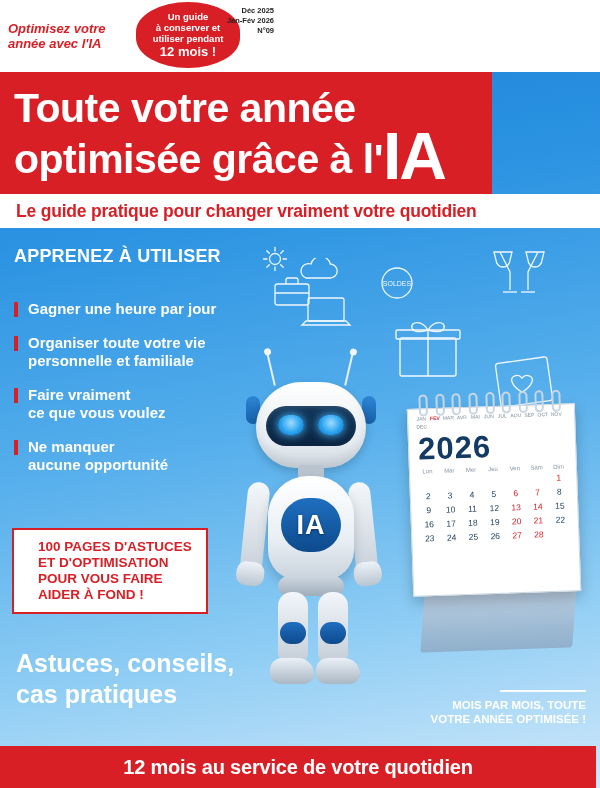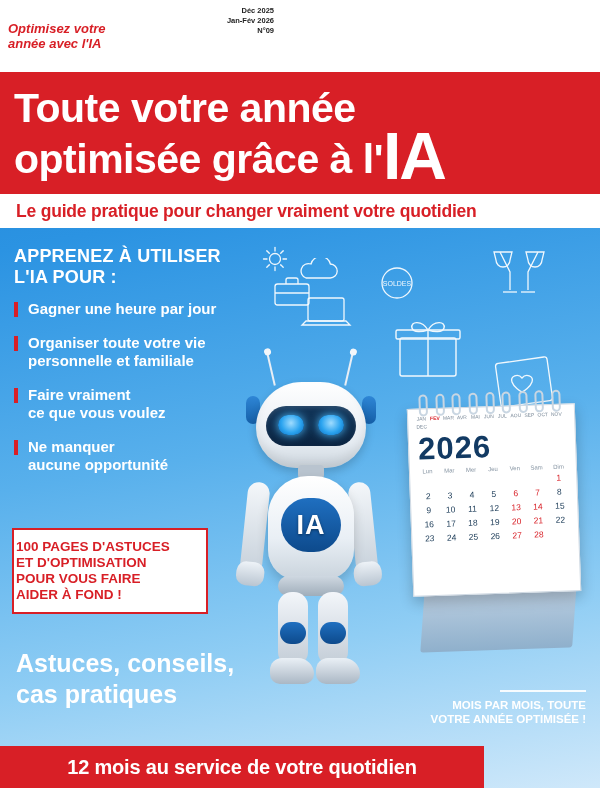--- a/index.html
+++ b/index.html
@@ -55,21 +55,21 @@
   .burst .big { font-size: 13px; line-height: 15px; }
   .issue {
     position: absolute; top: 6px; right: 4px;
     text-align: right;
     font-size: 7.5px; line-height: 10px; color: #222;
     font-weight: 700;
   }
 
   
   .headband {
-    position: absolute; top: 72px; left: 0; width: 600px; height: 156px;
+    position: absolute; top: 72px; left: 0; width: 492px; height: 156px;
     background: #d81f26;
     color: #ffffff;
     padding: 12px 14px 0 14px;
   }
   .head-l1, .head-l2 {
     font-weight: 700;
     font-size: 41px;
     line-height: 48px;
     letter-spacing: -0.5px;
     white-space: nowrap;
@@ -119,21 +119,21 @@
     width: 4px; height: 15px;
     background: #d81f26;
   }
 
   
   .callout {
     position: absolute; top: 528px; left: 12px;
     width: 196px;
     background: #ffffff;
     border: 2px solid #d81f26;
-    padding: 9px 10px 9px 2px;
+    padding: 9px 10px 9px 24px;
   }
   .callout p {
     color: #d81f26; font-weight: 700; font-size: 13.5px; line-height: 16px;
     text-transform: uppercase;
   }
 
   
   .tagline {
     position: absolute; top: 648px; left: 16px;
     color: #ffffff; font-weight: 700; font-size: 25px; line-height: 31px;
@@ -145,21 +145,21 @@
     text-align: right;
     color: #ffffff; font-weight: 700; font-size: 11.5px; line-height: 14px;
   }
   .rightnote .rule {
     width: 86px; height: 2px; background: #ffffff; margin: 0 0 6px auto;
     opacity: .9;
   }
 
   
   .footbar {
-    position: absolute; left: 0; bottom: 0; width: 484px; height: 42px;
+    position: absolute; left: 0; bottom: 0; width: 596px; height: 42px;
     background: #d81f26;
     display: flex; align-items: center; justify-content: center;
   }
   .footbar span {
     color: #ffffff; font-weight: 700; font-size: 20px; letter-spacing: -0.2px;
   }
 
   
   .robot { position: absolute; left: 232px; top: 352px; width: 190px; height: 340px; }
   .r-ant { position: absolute; width: 2px; height: 34px; background: #e8eef5; top: 0; }
@@ -268,20 +268,26 @@
   .doodle svg { display: block; }
 </style>
 </head>
 <body>
 
 <div class="cover">
 
   <div class="masthead">
     <div class="mh-left">Optimisez votre année avec l'IA</div>
     <div class="mh-right">
+      <div class="burst">
+        <div>Un guide</div>
+        <div>à conserver et</div>
+        <div>utiliser pendant</div>
+        <div class="big">12 mois !</div>
+      </div>
       <div class="issue">
         <div>Déc 2025</div>
         <div>Jan-Fév 2026</div>
         <div>N°09</div>
       </div>
     </div>
   </div>
 
   <div class="headband">
     <div class="head-l1">Toute votre année</div>
@@ -358,21 +364,20 @@
 
   <div class="doodle" style="left:492px; top:352px;">
     <svg width="72" height="62" viewBox="0 0 72 62" fill="none" stroke="#ffffff" stroke-width="1.3">
       <rect x="6" y="8" width="52" height="44" rx="3" transform="rotate(-8 32 30)"></rect>
       <path d="M30 26c-4-5-12-2-10 4 1.6 4.8 8 9 10 10 2-1 8.4-5.2 10-10 2-6-6-9-10-4z"></path>
     </svg>
   </div>
 
   <div class="learn-title">
     <div>APPRENEZ À UTILISER</div>
-    <div>L'IA POUR :</div>
   </div>
 
   <ul class="bullets">
     <li><span>Gagner une heure par jour</span></li>
     <li><span style="white-space:pre-line">Organiser toute votre vie
 personnelle et familiale</span></li>
     <li><span style="white-space:pre-line">Faire vraiment
 ce que vous voulez</span></li>
     <li><span style="white-space:pre-line">Ne manquer
 aucune opportunité</span></li>

